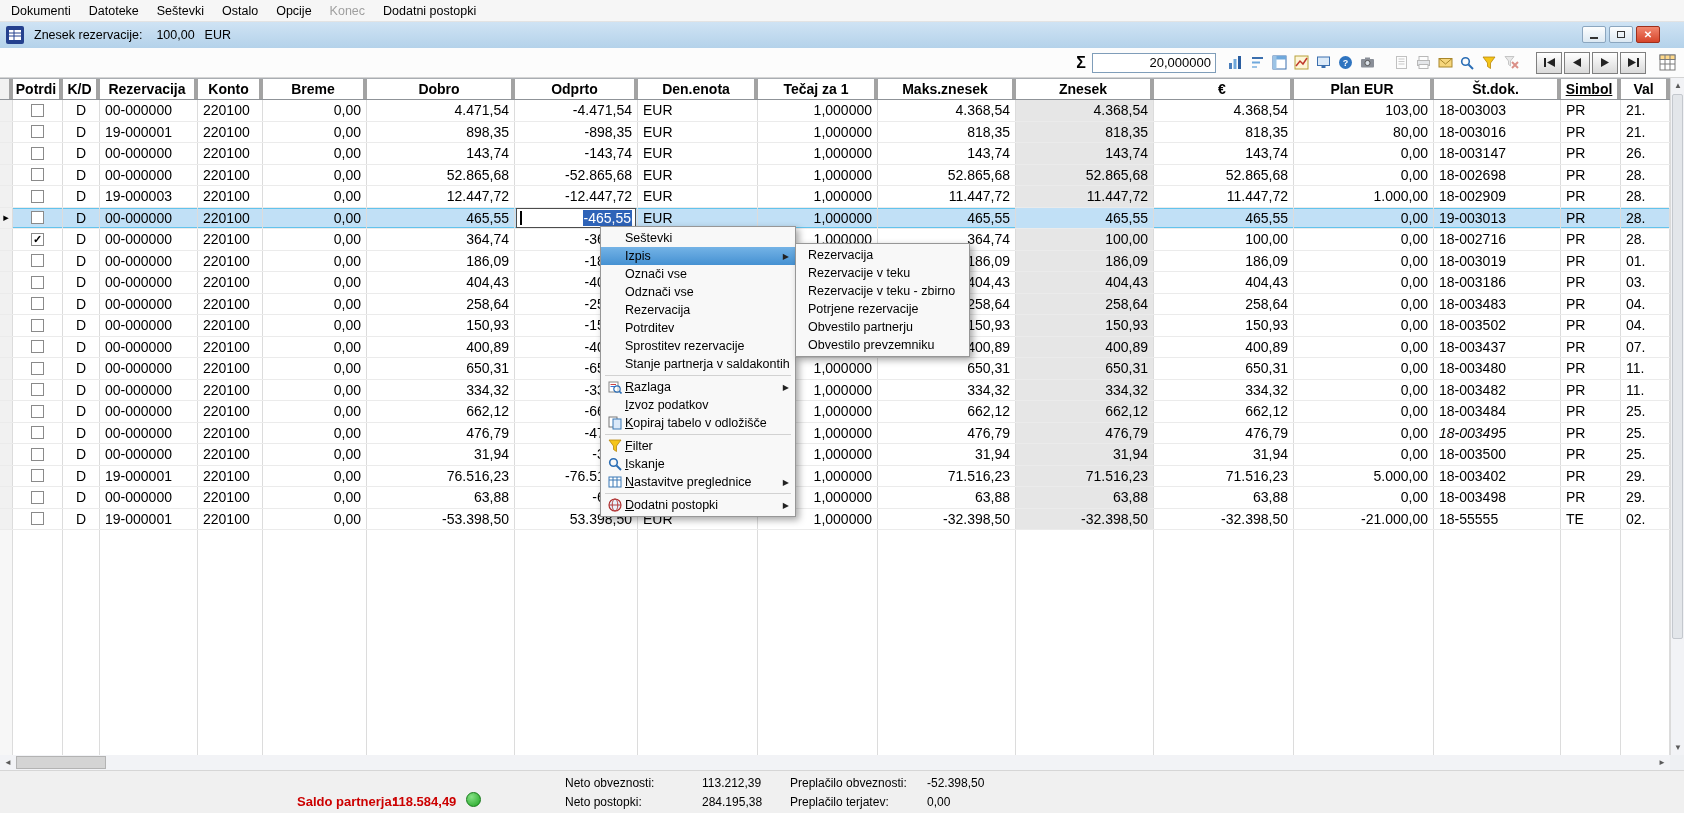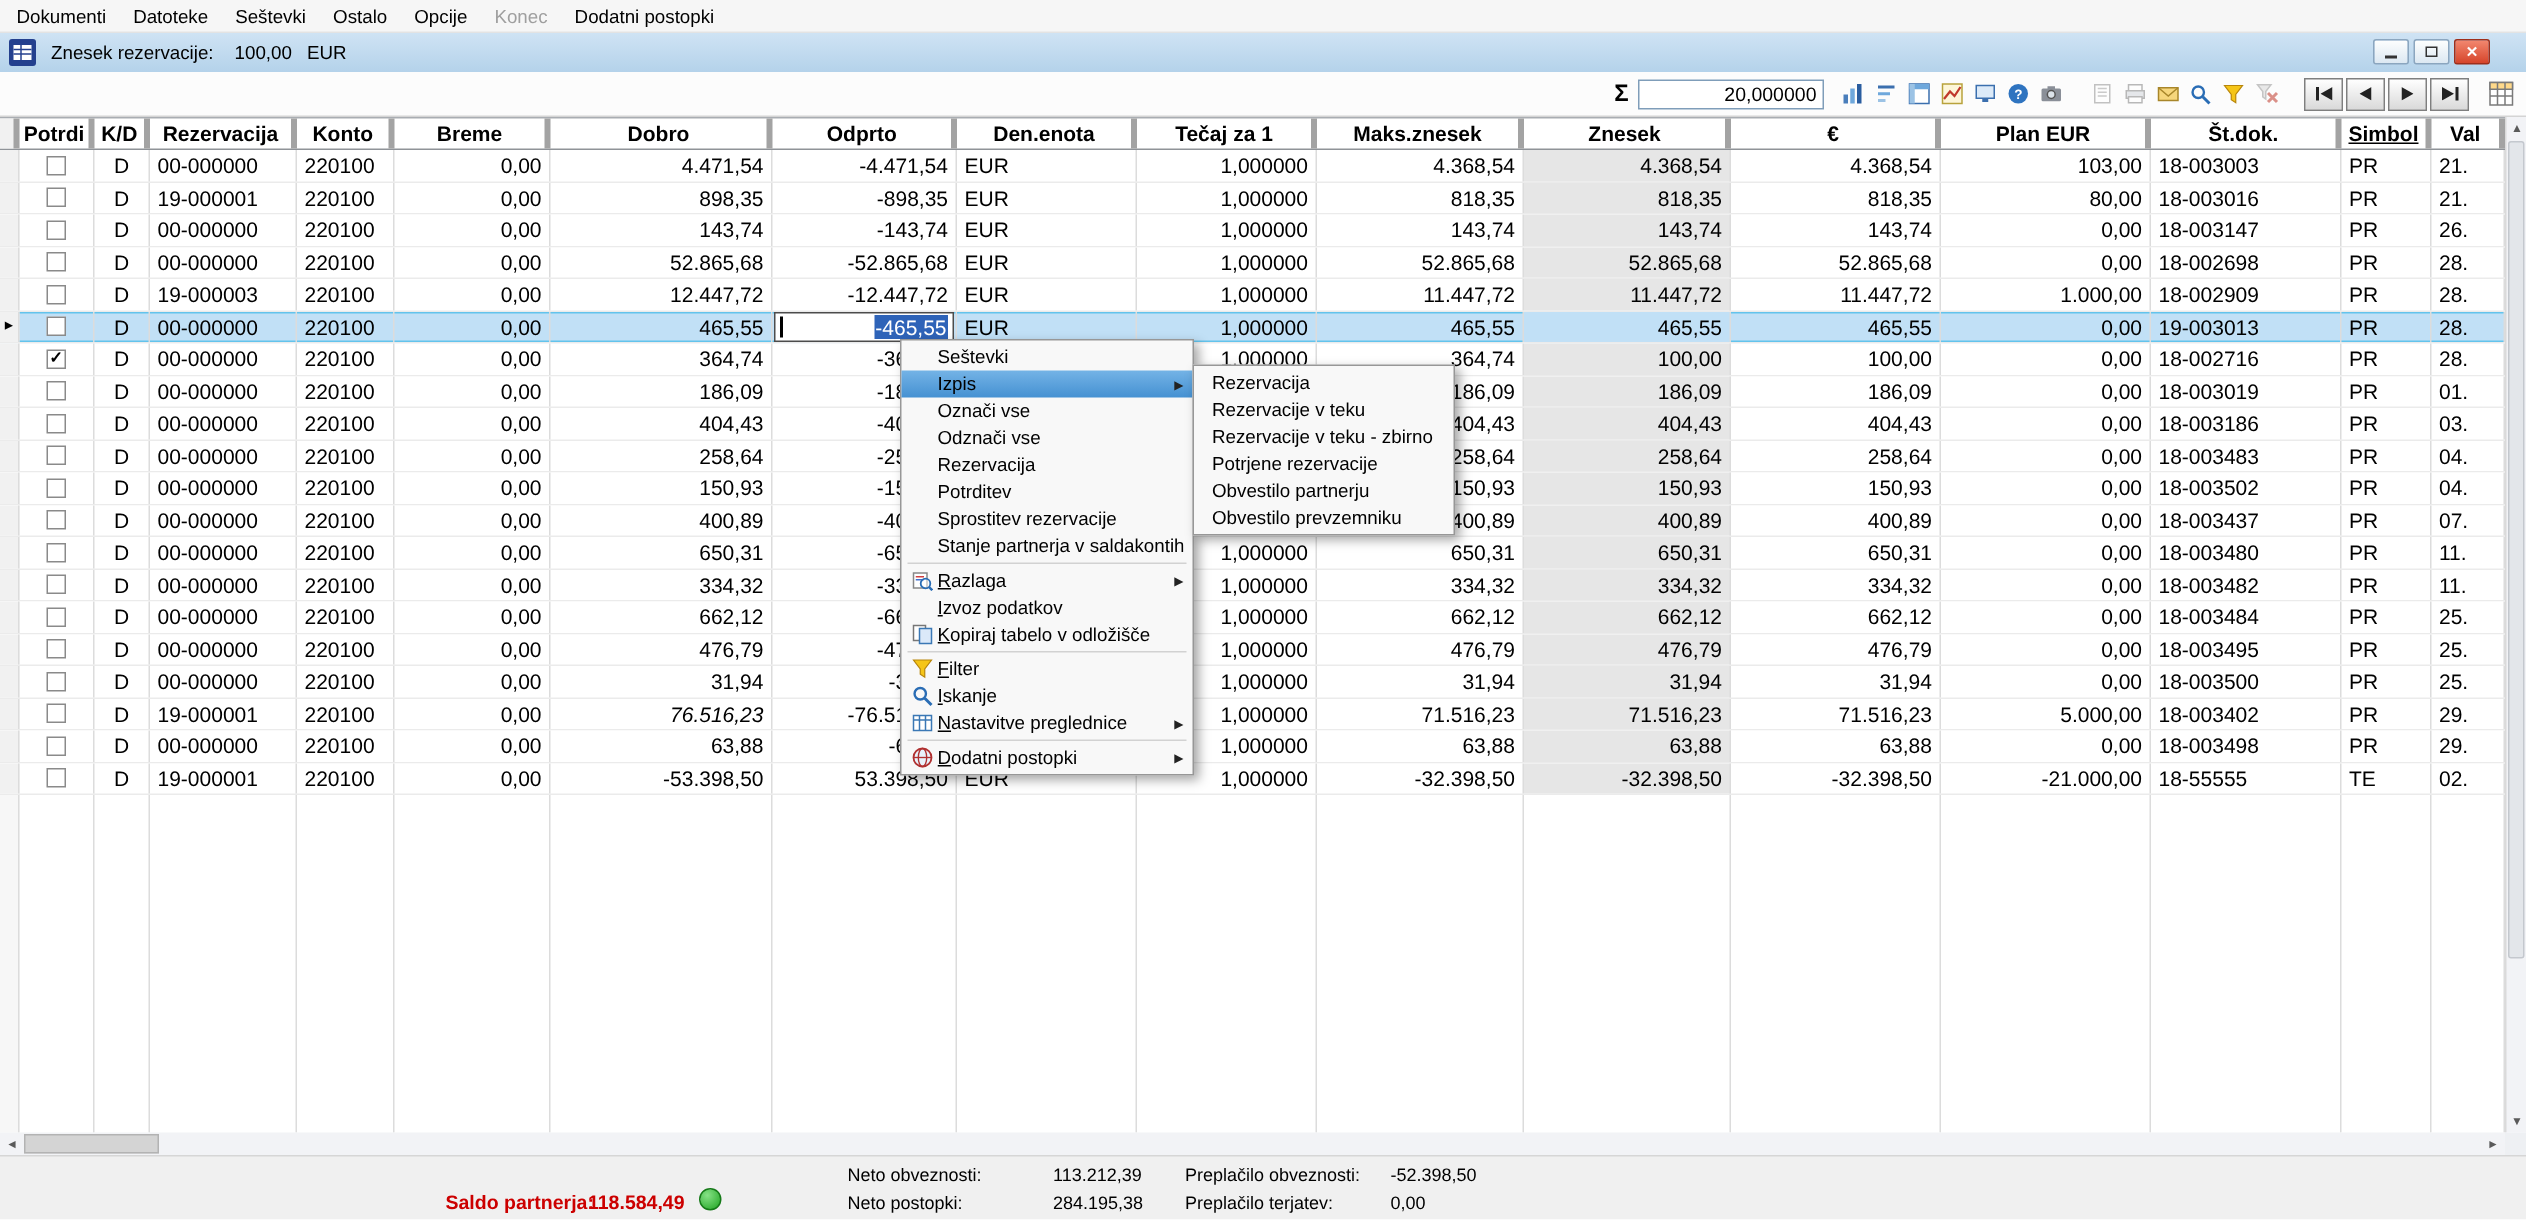--- a/index.html
+++ b/index.html
@@ -604,21 +604,21 @@
           <div class="cell" style="width: 65px;">220100</div>
           <div class="cell num" style="width: 104px;">0,00</div>
           <div class="cell num" style="width: 148px;">476,79</div>
           <div class="cell num" style="width: 123px;">-476,79</div>
           <div class="cell" style="width: 120px;">EUR</div>
           <div class="cell num" style="width: 120px;">1,000000</div>
           <div class="cell num" style="width: 138px;">476,79</div>
           <div class="cell num znesek-col" style="width: 138px;">476,79</div>
           <div class="cell num" style="width: 140px;">476,79</div>
           <div class="cell num" style="width: 140px;">0,00</div>
-          <div class="cell" style="width: 127px;">18-003495</div>
+          <div class="cell" style="width: 127px; font-style: italic;">18-003495</div>
           <div class="cell" style="width: 60px;">PR</div>
           <div class="cell" style="width: 49px;">25.</div>
         </div>
         <div class="row">
           <div class="cell marker" style="width: 13px;"></div>
           <div class="cell ctr" style="width: 50px;">
             <span class="cb"></span>
           </div>
           <div class="cell ctr" style="width: 37px;">D</div>
           <div class="cell" style="width: 98px;">00-000000</div>
@@ -638,21 +638,21 @@
         </div>
         <div class="row">
           <div class="cell marker" style="width: 13px;"></div>
           <div class="cell ctr" style="width: 50px;">
             <span class="cb"></span>
           </div>
           <div class="cell ctr" style="width: 37px;">D</div>
           <div class="cell" style="width: 98px;">19-000001</div>
           <div class="cell" style="width: 65px;">220100</div>
           <div class="cell num" style="width: 104px;">0,00</div>
-          <div class="cell num" style="width: 148px; font-style: italic;">76.516,23</div>
+          <div class="cell num" style="width: 148px;">76.516,23</div>
           <div class="cell num" style="width: 123px;">-76.516,23</div>
           <div class="cell" style="width: 120px;">EUR</div>
           <div class="cell num" style="width: 120px;">1,000000</div>
           <div class="cell num" style="width: 138px;">71.516,23</div>
           <div class="cell num znesek-col" style="width: 138px;">71.516,23</div>
           <div class="cell num" style="width: 140px;">71.516,23</div>
           <div class="cell num" style="width: 140px;">5.000,00</div>
           <div class="cell" style="width: 127px;">18-003402</div>
           <div class="cell" style="width: 60px;">PR</div>
           <div class="cell" style="width: 49px;">29.</div>

